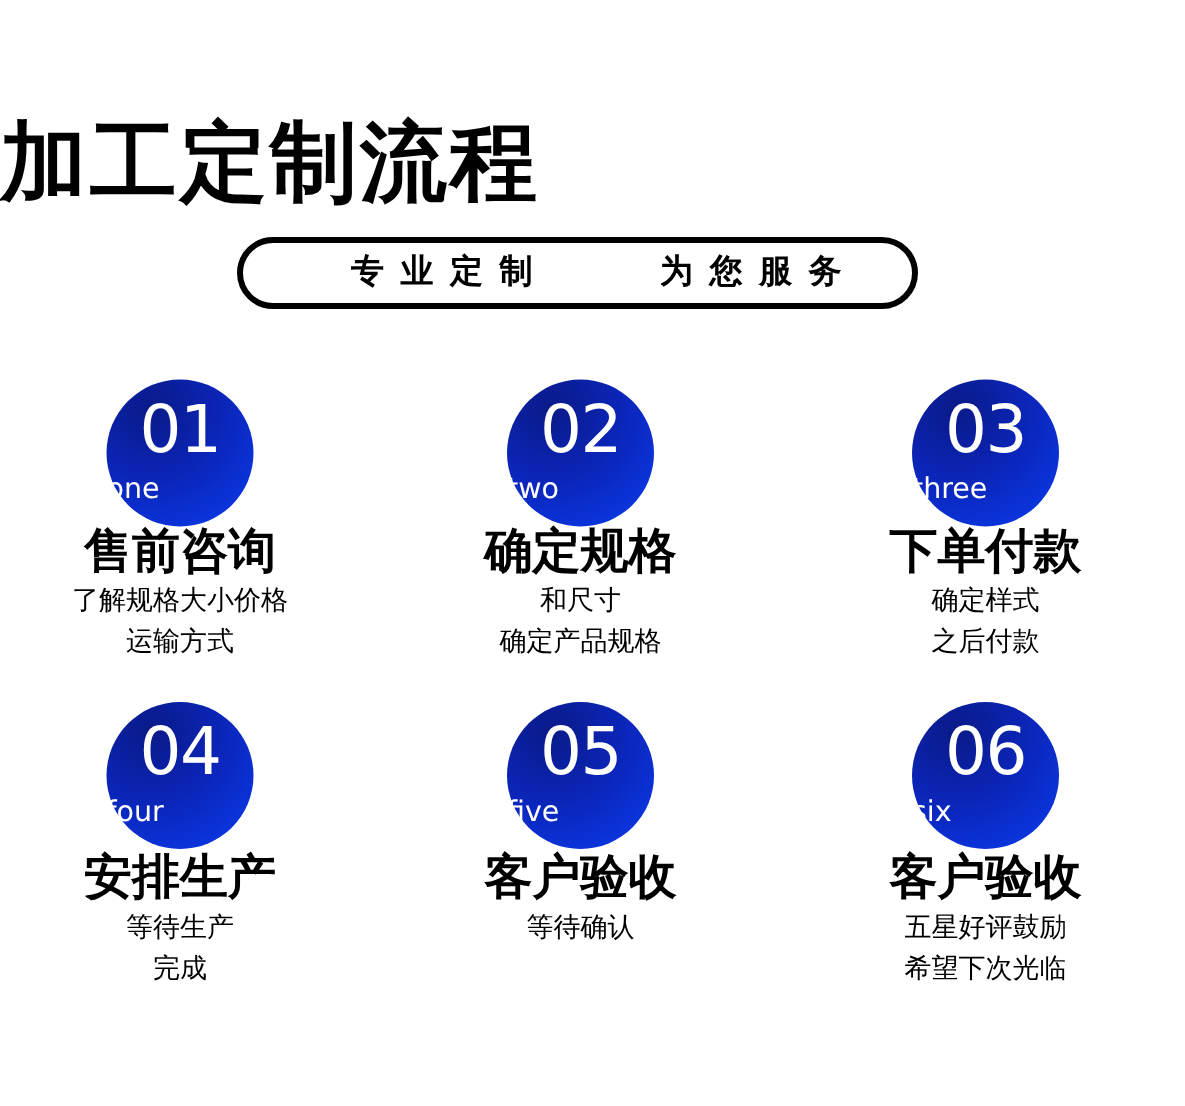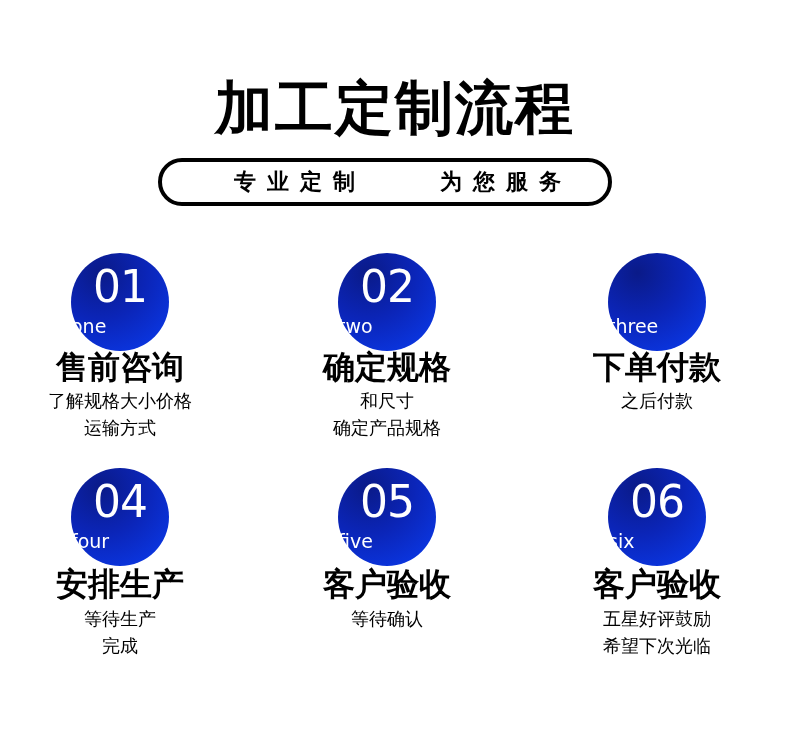--- a/index.html
+++ b/index.html
@@ -1,18 +1,18 @@
 <!DOCTYPE html>
 <html><head>
   <meta charset="utf-8">
   <style>
     html, body { margin: 0; padding: 0; background: #ffffff; }
     body { width: 790px; height: 737px; position: relative; overflow: hidden;
            font-family: "DejaVu Sans", "Liberation Sans", sans-serif; color: #000; }
-    .title { position: absolute; left: 0; width: 790px; top: 72px; text-align: center;
+    .title { position: absolute; left: 0; width: 790px; top: 72px; 
              font-size: 58px; font-weight: bold; letter-spacing: 2px; line-height: 72px; }
     .pill { position: absolute; left: 158px; top: 158px; width: 446px; height: 40px;
             border: 4px solid #000; border-radius: 28px; }
     .pill-text { position: absolute; top: 0; height: 40px; line-height: 40px;
                  font-size: 22px; font-weight: bold; letter-spacing: 11px; text-align: center; }
     .pill-left { left: 72px; }
     .pill-right { left: 278px; }
     .step { position: absolute; width: 260px; text-align: center; }
     .circle { position: absolute; left: 81px; top: 16px; width: 98px; height: 98px; border-radius: 50%;
               background: radial-gradient(circle at 30% 20%, #0a1a88 0%, #0b25b8 45%, #0a3cf0 100%); }
@@ -54,24 +54,26 @@
   </div>
   <div class="step-title">确定规格</div>
   <div class="step-desc">
     <div>和尺寸</div>
     <div>确定产品规格</div>
   </div>
 </div>
 
 <div class="step" style="left:527px; top:237px;">
   <div class="circle">
+    <div class="num">03</div>
     <div class="word">three</div>
   </div>
   <div class="step-title">下单付款</div>
   <div class="step-desc">
+    <div>确定样式</div>
     <div>之后付款</div>
   </div>
 </div>
 
 <div class="step" style="left:-10px; top:452px;">
   <div class="circle">
     <div class="num">04</div>
     <div class="word">four</div>
   </div>
   <div class="step-title" style="top:112px;">安排生产</div>

